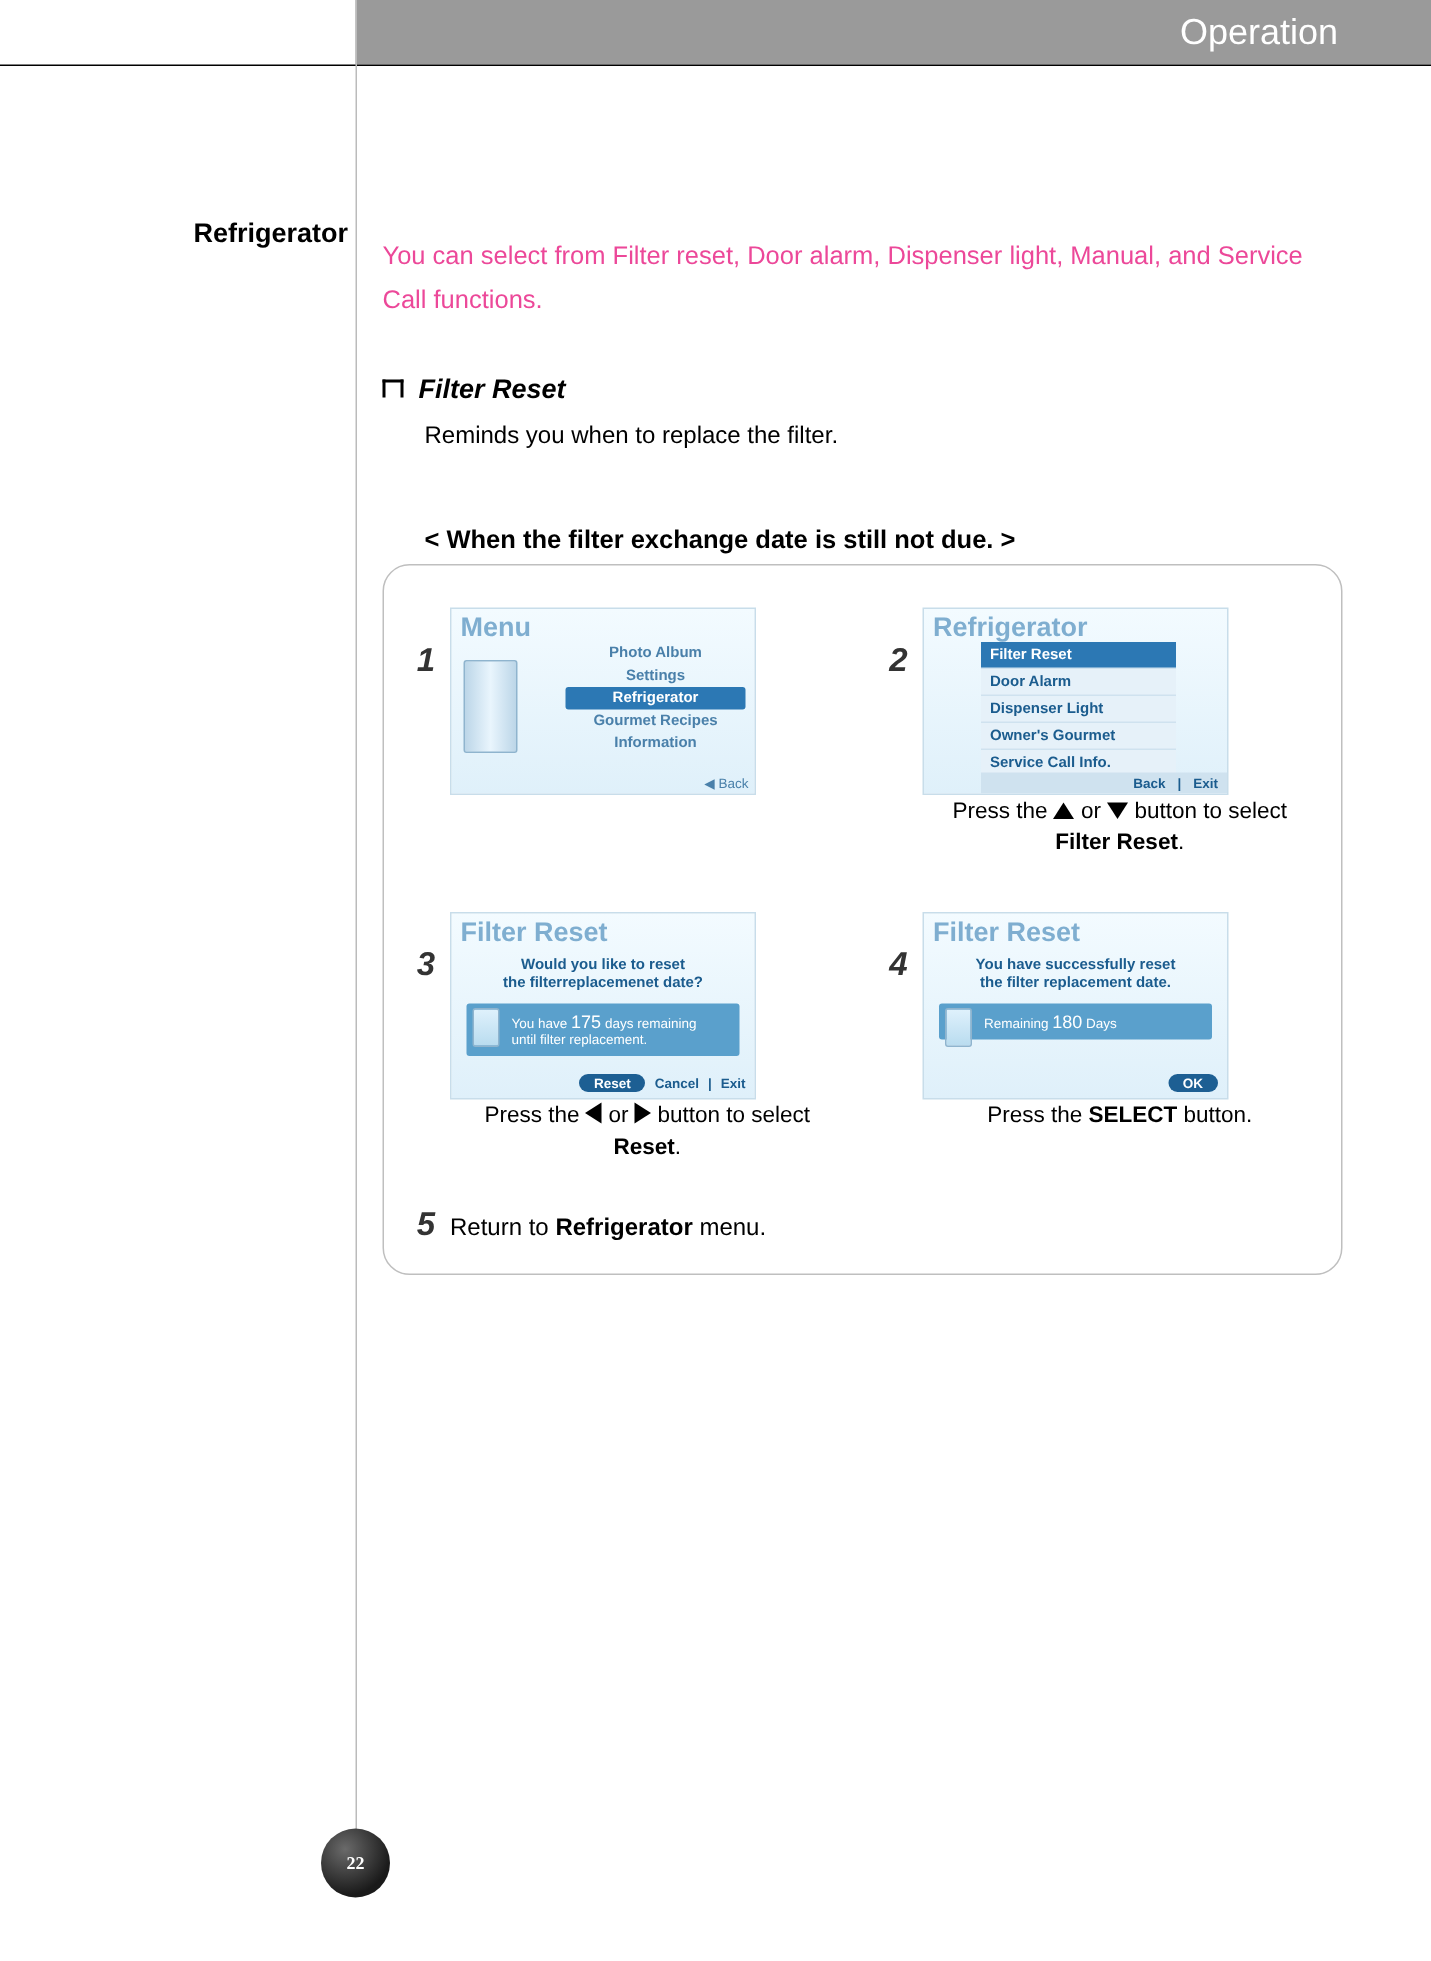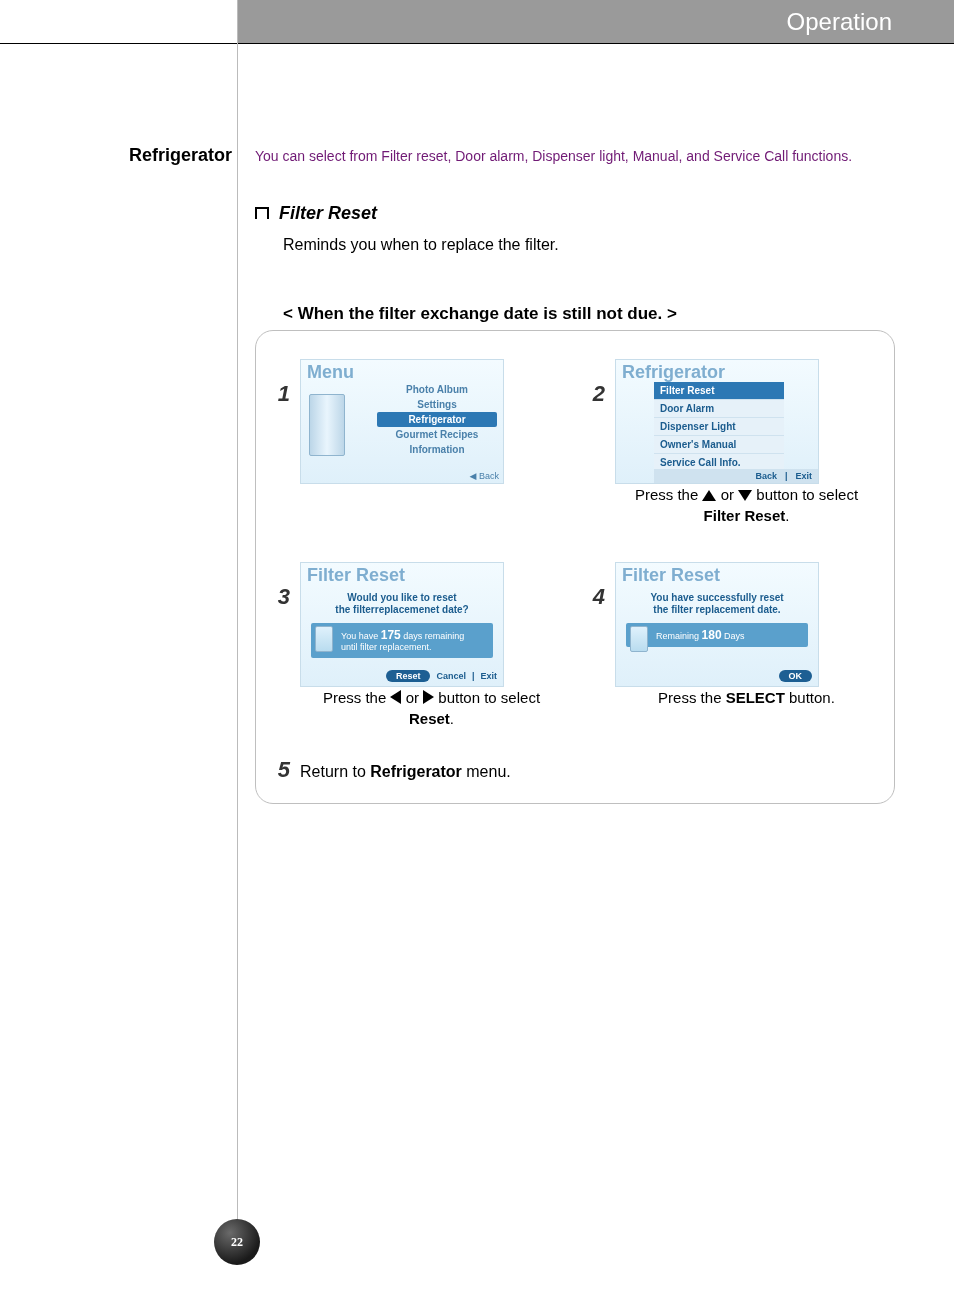--- a/index.html
+++ b/index.html
@@ -43,23 +43,24 @@
     font-weight: bold;
     font-size: 18px;
   }
   .content {
     position: absolute;
     top: 145px;
     left: 255px;
     width: 640px;
   }
   .intro {
-    font-size: 14px;
+    font-size: 17px;
     line-height: 1.7;
-    color: #701a75;
+    color: #ec4899;
+    margin-top: 12px;
   }
   .subhead {
     margin-top: 34px;
     font-style: italic;
     font-weight: bold;
     font-size: 18px;
     display: flex;
     align-items: center;
     gap: 10px;
   }
@@ -200,21 +201,21 @@
     border-radius:2px;
     line-height:1.2;
   }
   .blue-box .filt {
     position:absolute; left:4px; top:3px;
     width:18px; height:26px;
     background: linear-gradient(#dff1fc,#b9dcef);
     border:1px solid #8fb4ce;
     border-radius:2px;
   }
-  .blue-box .big { font-size:12px; font-weight:bold; }
+  .blue-box .big { font-size:12px; font-weight:normal; }
   .btn-row {
     position:absolute; right:6px; bottom:4px; left:6px;
     display:flex; justify-content:flex-end; gap:6px;
     font-size:9px; color:#1b5c8e; font-weight:bold;
     align-items:center;
   }
   .btn-row .pill {
     background:#1d5f93; color:#fff; border-radius:8px;
     padding:1px 10px;
   }
@@ -283,21 +284,21 @@
 
       <div class="step">
         <div class="step-num">2</div>
         <div class="step-body">
           <div class="screen">
             <div class="title">Refrigerator</div>
             <div class="ref-list">
               <div class="sel">Filter Reset</div>
               <div>Door Alarm</div>
               <div>Dispenser Light</div>
-              <div>Owner's Manual</div>
+              <div>Owner's Gourmet</div>
               <div>Service Call Info.</div>
             </div>
             <div class="bottom-btns">
               <span>Back</span>
               <span>|</span>
               <span>Exit</span>
             </div>
           </div>
           <div class="caption">
             <span>Press the </span><span class="tri up"></span><span> or </span><span class="tri down"></span><span> button to select </span><b>Filter Reset</b><span>.</span>

